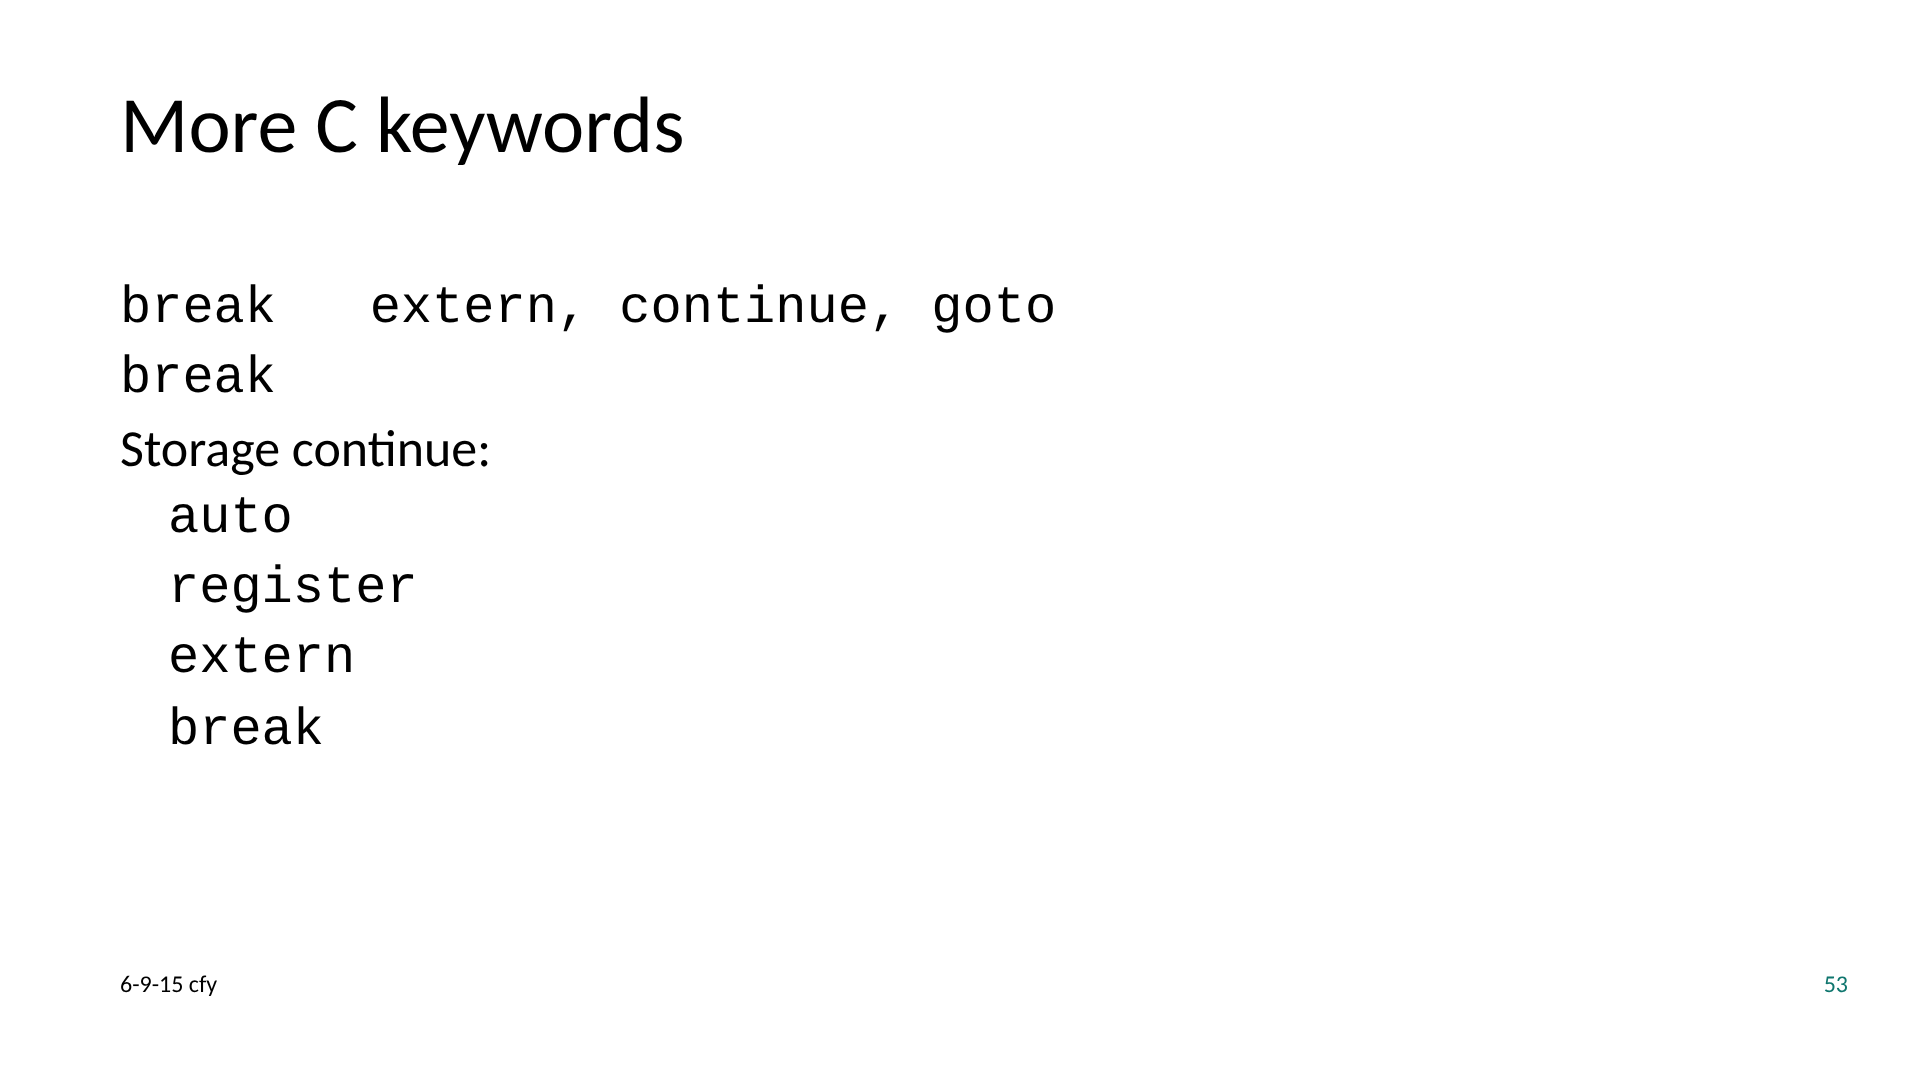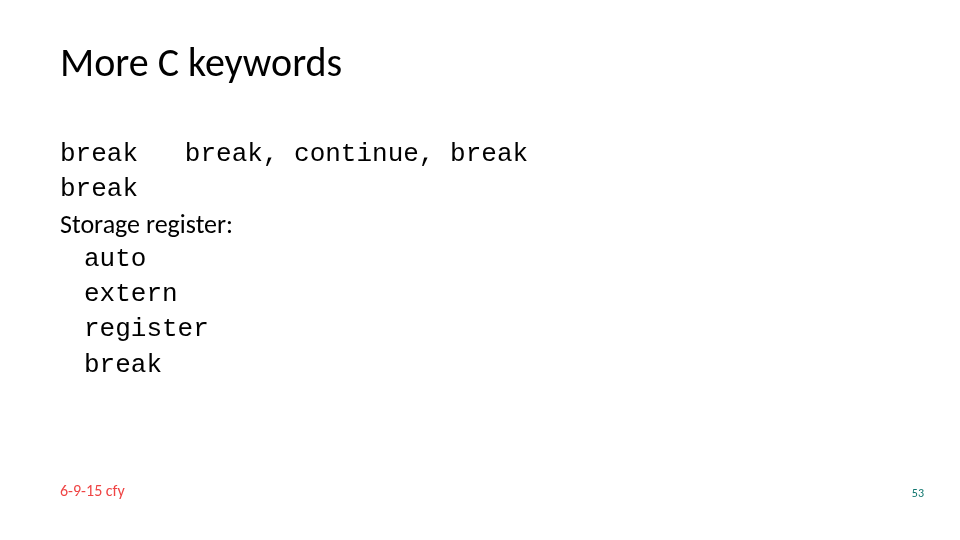--- a/index.html
+++ b/index.html
@@ -42,48 +42,48 @@
   .indent {
     padding-left: 24px;
   }
   .label {
     font-family: Calibri, "Segoe UI", Arial, sans-serif;
   }
   .footer-left {
     position: absolute;
     left: 60px;
     bottom: 24px;
-    font-size: 16px;
-    color: #ef4444;
+    font-size: 12px;
+    color: #000000;
     font-family: Calibri, "Segoe UI", Arial, sans-serif;
   }
   .footer-right {
     position: absolute;
     right: 36px;
     bottom: 24px;
     font-size: 12px;
     color: #0f766e;
     font-family: Calibri, "Segoe UI", Arial, sans-serif;
   }
 </style>
 </head>
 <body>
 
 <div class="slide">
 
   <div class="title">More C keywords</div>
 
   <div class="body">
     <div>
-      <span class="mono">break</span><span class="mono">&nbsp;&nbsp;&nbsp;</span><span class="mono">break, continue, break</span>
+      <span class="mono">break</span><span class="mono">&nbsp;&nbsp;&nbsp;</span><span class="mono">extern, continue, goto</span>
     </div>
     <div class="mono">break</div>
-    <div class="label">Storage register:</div>
+    <div class="label">Storage continue:</div>
     <div class="mono indent">auto</div>
+    <div class="mono indent">register</div>
     <div class="mono indent">extern</div>
-    <div class="mono indent">register</div>
     <div class="mono indent">break</div>
   </div>
 
   <div class="footer-left">6-9-15 cfy</div>
   <div class="footer-right">53</div>
 
 </div>
 
 </body></html>

